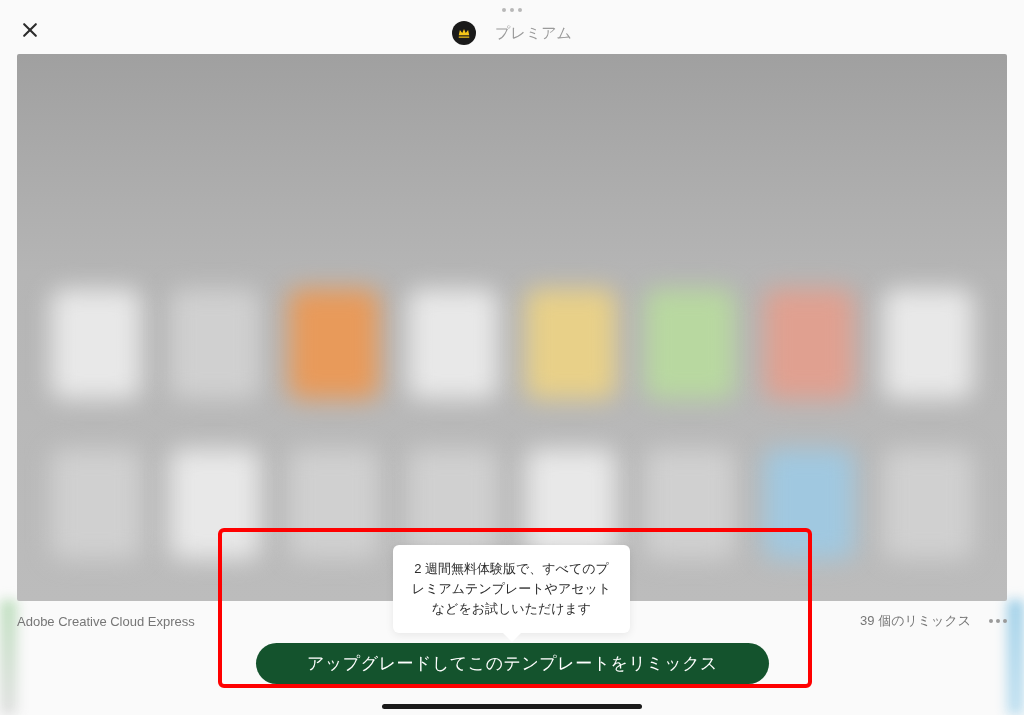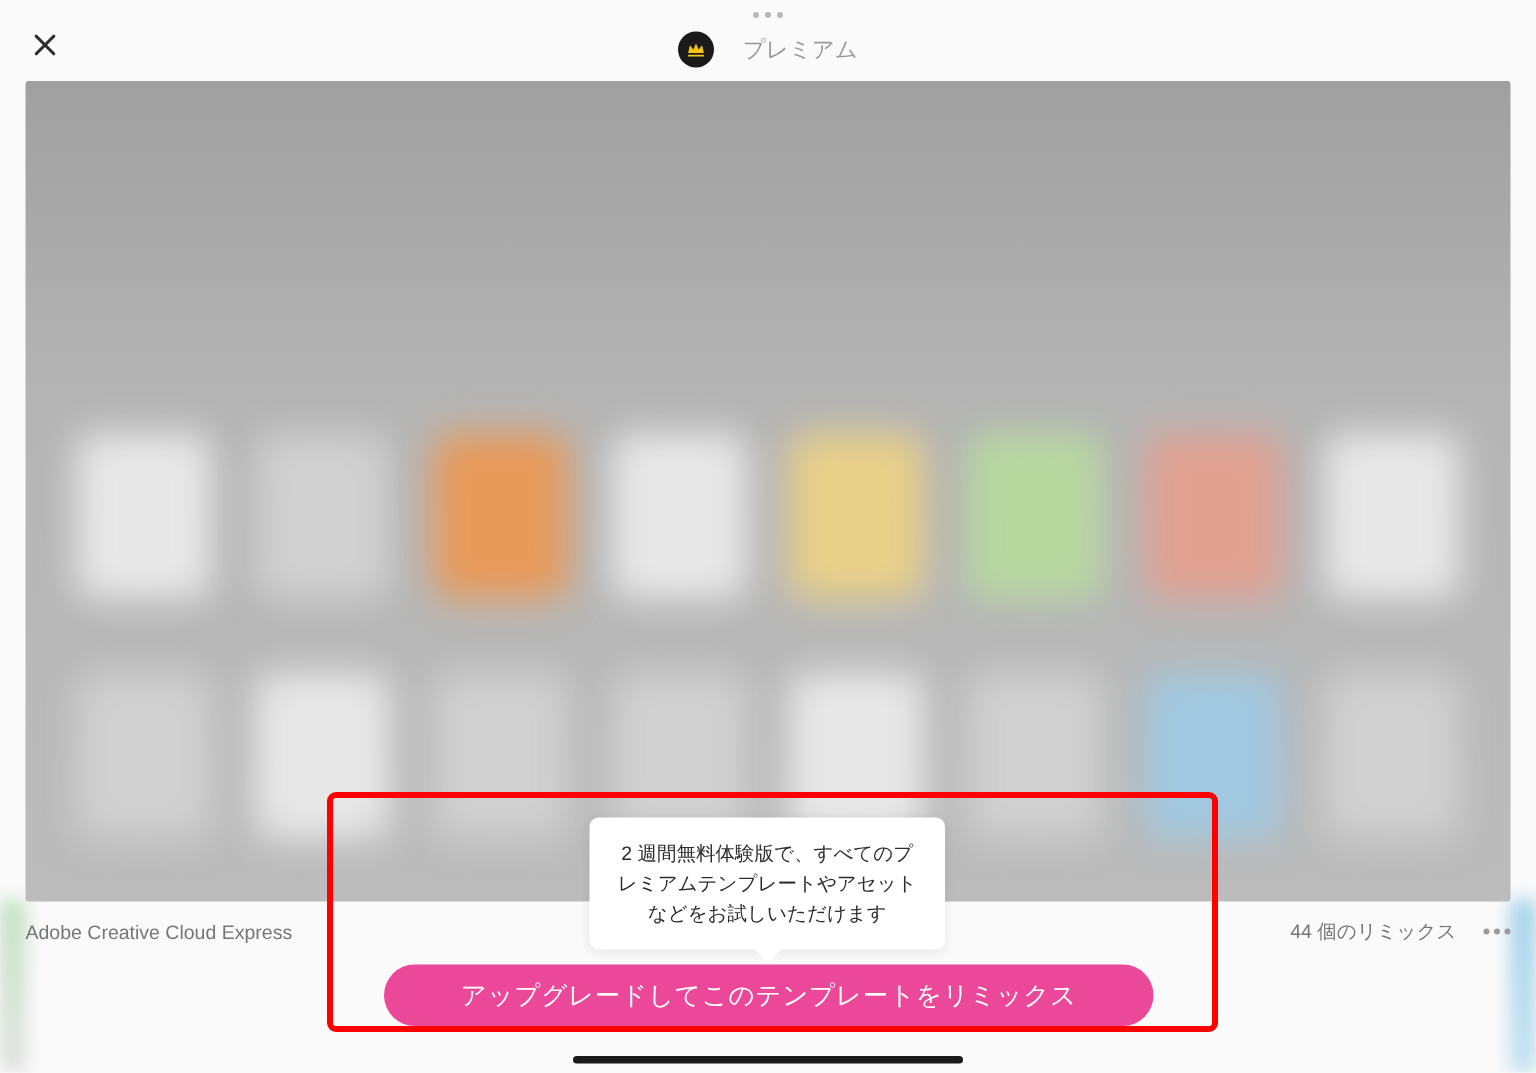--- a/index.html
+++ b/index.html
@@ -143,21 +143,21 @@
       border-left: 10px solid transparent;
       border-right: 10px solid transparent;
       border-top: 10px solid #fff;
     }
     .upgrade-btn {
       position: absolute;
       left: 256px;
       top: 643px;
       width: 513px;
       height: 41px;
-      background: #ec4899;
+      background: #14532d;
       border-radius: 21px;
       display: flex;
       align-items: center;
       justify-content: center;
       color: #fff;
       font-size: 17px;
       font-weight: 400;
       cursor: pointer;
       z-index: 15;
       letter-spacing: 0.5px;
@@ -230,21 +230,21 @@
     <div class="blur-item bi-white"></div>
     <div class="blur-item bi-grey"></div>
     <div class="blur-item bi-blue"></div>
     <div class="blur-item bi-grey"></div>
   </div>
 </div>
 
 <div class="footer">
   <div class="footer-left">Adobe Creative Cloud Express</div>
   <div class="footer-right">
-    <div class="remix-count">44 個のリミックス</div>
+    <div class="remix-count">39 個のリミックス</div>
     <div class="more-dots">
       <span></span>
         <span></span>
         <span></span>
     </div>
   </div>
 </div>
 
 <div class="tooltip">
   <span>2 週間無料体験版で、すべてのプレミアムテンプレートやアセットなどをお試しいただけます</span>

